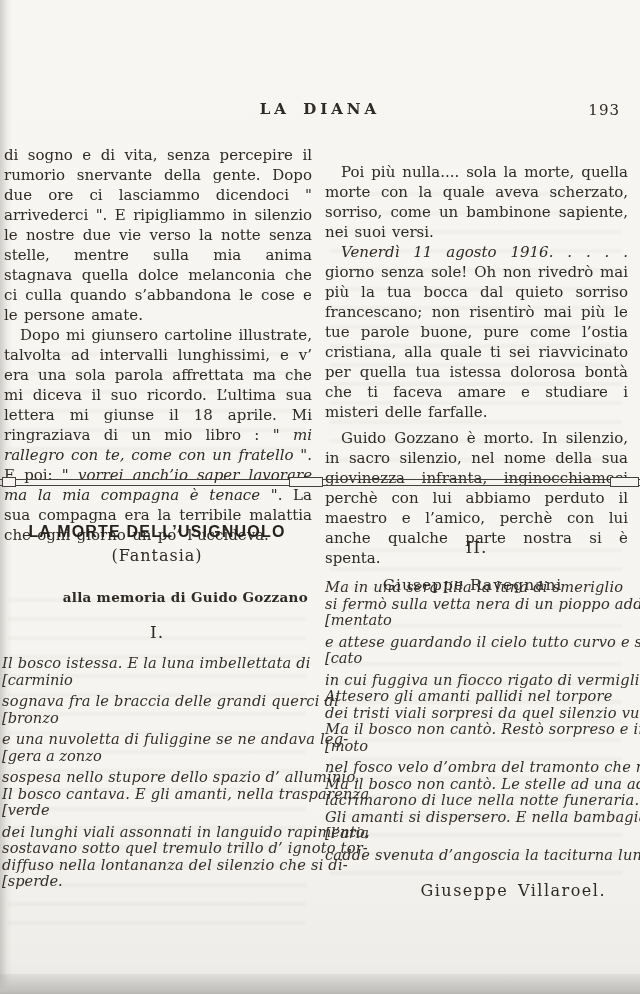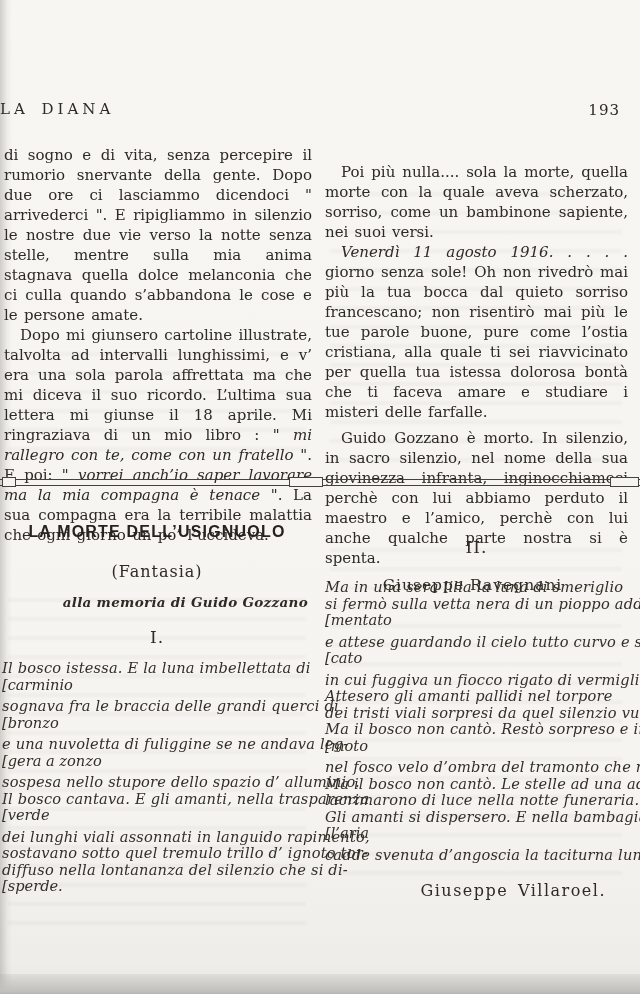--- a/index.html
+++ b/index.html
@@ -23,21 +23,21 @@
     background:repeating-linear-gradient(180deg,rgba(112,102,88,0.05) 0 4px,transparent 4px 19px);}
   .g1{left:8px;top:352px;width:298px;height:112px;}
   .g2{left:330px;top:192px;width:292px;height:278px;}
   .g3{left:8px;top:598px;width:298px;height:332px;}
   .g4{left:330px;top:548px;width:292px;height:340px;}
 
   .layer{position:relative;z-index:2;}
 
   
   .header{position:absolute;top:100px;left:0;width:100%;height:24px;}
-  .journal-title{display:block;font-weight:normal;font-size:15px;
+  .journal-title{display:block;text-align:center;font-weight:bold;font-size:15px;
     letter-spacing:4px;word-spacing:4px;}
   .page-num{position:absolute;right:20px;top:1px;font-size:15px;letter-spacing:1px;}
 
   
   .col-left-top{position:absolute;top:145px;left:4px;width:308px;}
   .col-right-top{position:absolute;top:162px;left:325px;width:303px;}
   .bodytext p{margin:0;text-align:justify;font-size:15px;line-height:20px;
     word-spacing:1.5px;}
   .bodytext p.indent{text-indent:16px;}
   .bodytext p.gap{margin-top:6px;}
@@ -50,23 +50,23 @@
     border-top:1.6px solid var(--rule);border-bottom:1.6px solid var(--rule);}
   .dbox{position:absolute;top:0;height:8px;border:1.6px solid var(--rule);background:var(--paper);}
   .box-l{left:2px;width:12px;}
   .box-c{left:289px;width:32px;}
   .box-r{left:610px;width:27px;}
 
   
   .article-left{position:absolute;top:523px;left:2px;width:310px;}
   .a-title{text-align:center;font-family:"Liberation Sans","DejaVu Sans",sans-serif;
     font-weight:bold;font-size:16px;letter-spacing:1.2px;white-space:nowrap;color:#26231e;}
-  .a-sub{text-align:center;font-size:16px;margin-top:21px;letter-spacing:1px;}
-  .a-ded{text-align:right;font-style:italic;font-weight:bold;font-size:13.5px;
-    margin-top:13px;padding-right:4px;letter-spacing:0.3px;}
+  .a-sub{text-align:center;font-size:16px;margin-top:5px;letter-spacing:1px;}
+  .a-ded{text-align:right;font-weight:bold;font-size:13.5px;
+    margin-top:24px;padding-right:4px;letter-spacing:0.3px;}
   .a-sec{text-align:center;font-size:17px;margin-top:17px;letter-spacing:1px;}
 
   .poem{margin-top:13px;font-style:italic;font-size:14.6px;color:#332f28;}
   .poem .v{line-height:16.5px;white-space:nowrap;letter-spacing:0.2px;}
   .poem .v.gap{margin-top:5px;}
   .poem .t{line-height:16.5px;text-align:left;margin-bottom:5px;padding-right:2px;}
 
   
   .article-right{position:absolute;top:528px;left:325px;width:303px;}
   .poem2{margin-top:22px;}

